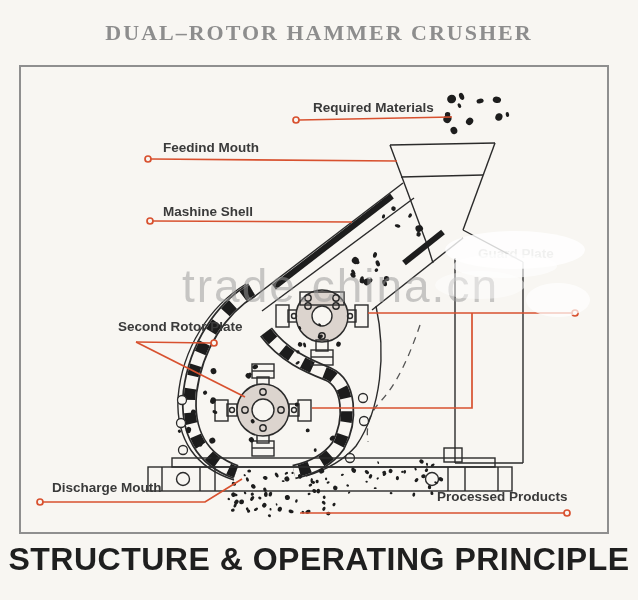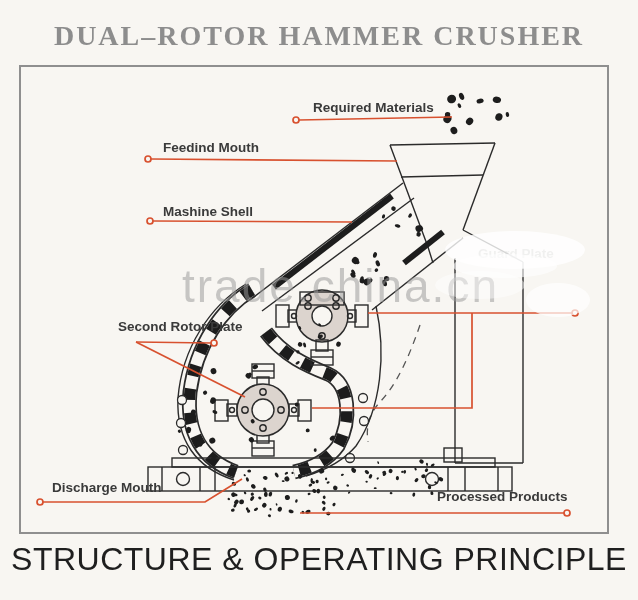--- a/index.html
+++ b/index.html
@@ -2,26 +2,26 @@
 <html><head>
 <meta charset="utf-8">
 <style>
   html,body{margin:0;padding:0;}
   .page{
     position:relative;width:638px;height:600px;overflow:hidden;
     background:#f8f6f2;font-family:"Liberation Sans",sans-serif;
   }
   .top-title{
     position:absolute;top:20px;left:0;width:638px;text-align:center;
-    font-family:"Liberation Serif",serif;font-weight:bold;font-size:28px;
+    font-family:"Liberation Serif",serif;font-weight:bold;font-size:22px;
     letter-spacing:2px;color:#8d8d8d;white-space:nowrap;
   }
   .bottom-title{
     position:absolute;top:541px;left:0;width:638px;text-align:center;
-    font-family:"Liberation Sans",sans-serif;font-weight:400;font-size:32px;
+    font-family:"Liberation Sans",sans-serif;font-weight:700;font-size:32px;
     letter-spacing:0.5px;color:#1f1f1f;white-space:nowrap;
   }
   svg{position:absolute;left:0;top:0;}
   .lbl{
     font-family:"Liberation Sans",sans-serif;font-size:13.5px;font-weight:600;
     fill:#3a3a3a;
   }
   .wm{
     font-family:"Liberation Sans",sans-serif;font-size:46px;letter-spacing:2px;
     fill:#9a9a9a;opacity:0.52;

